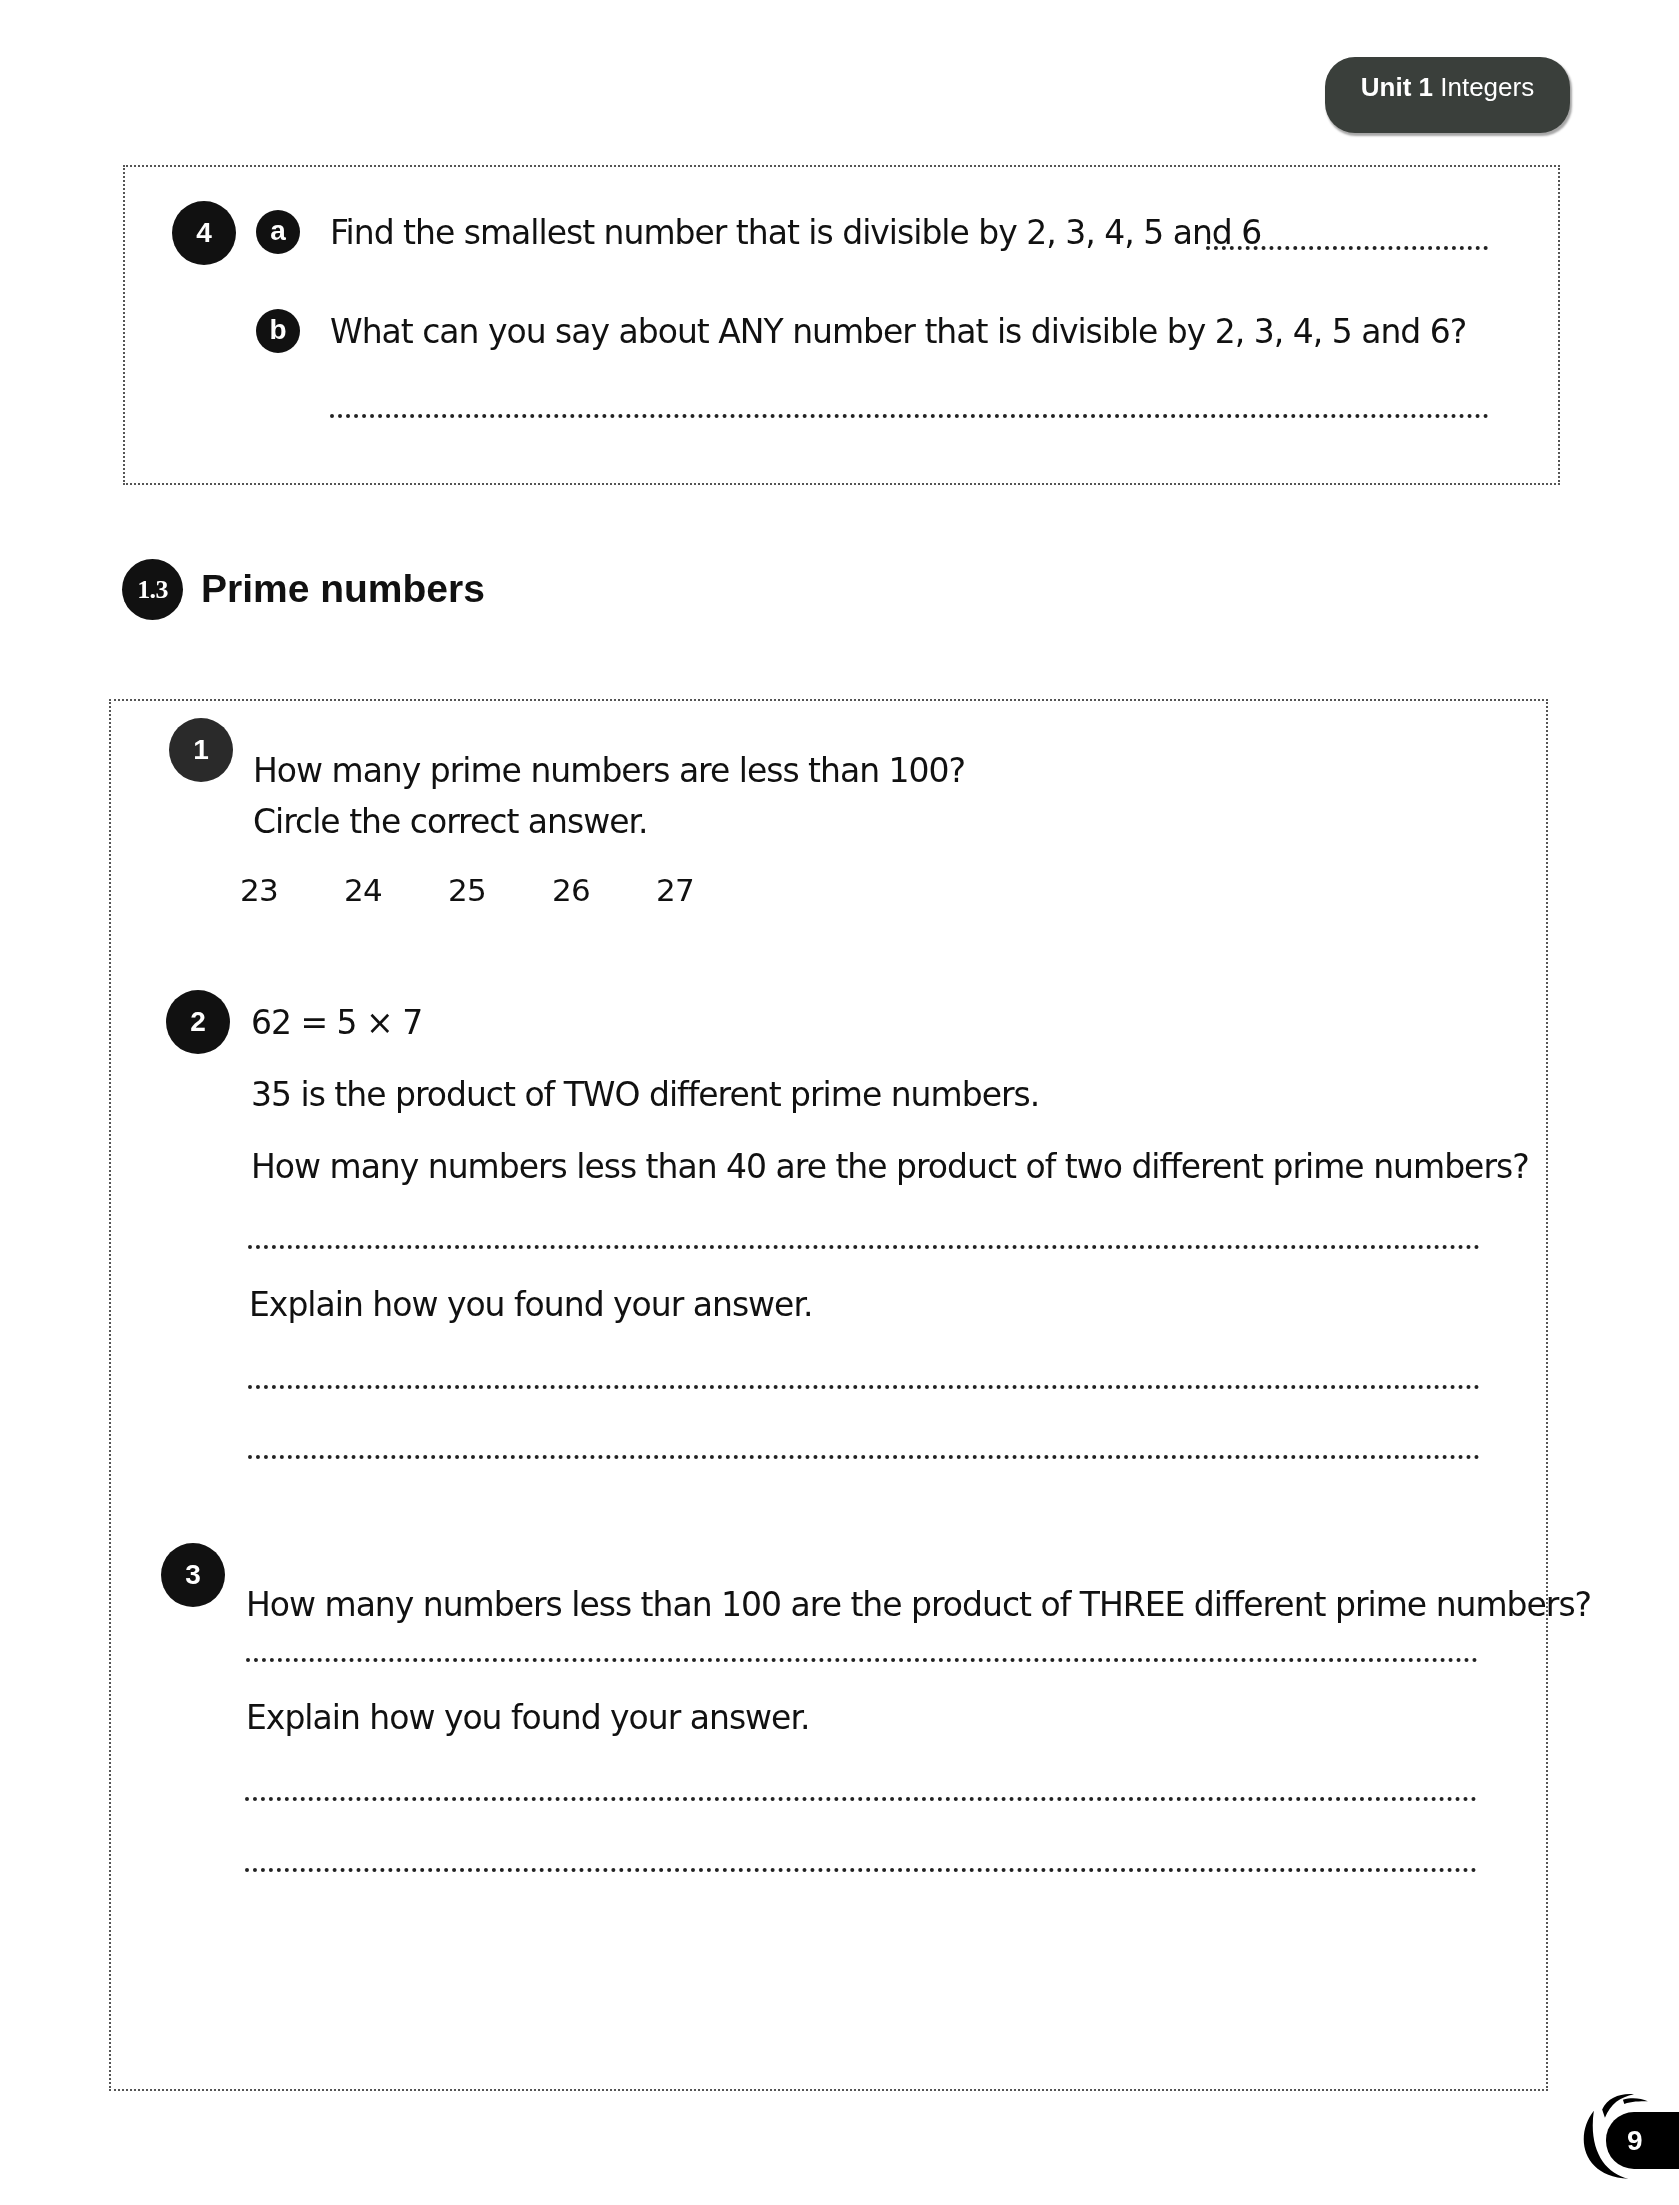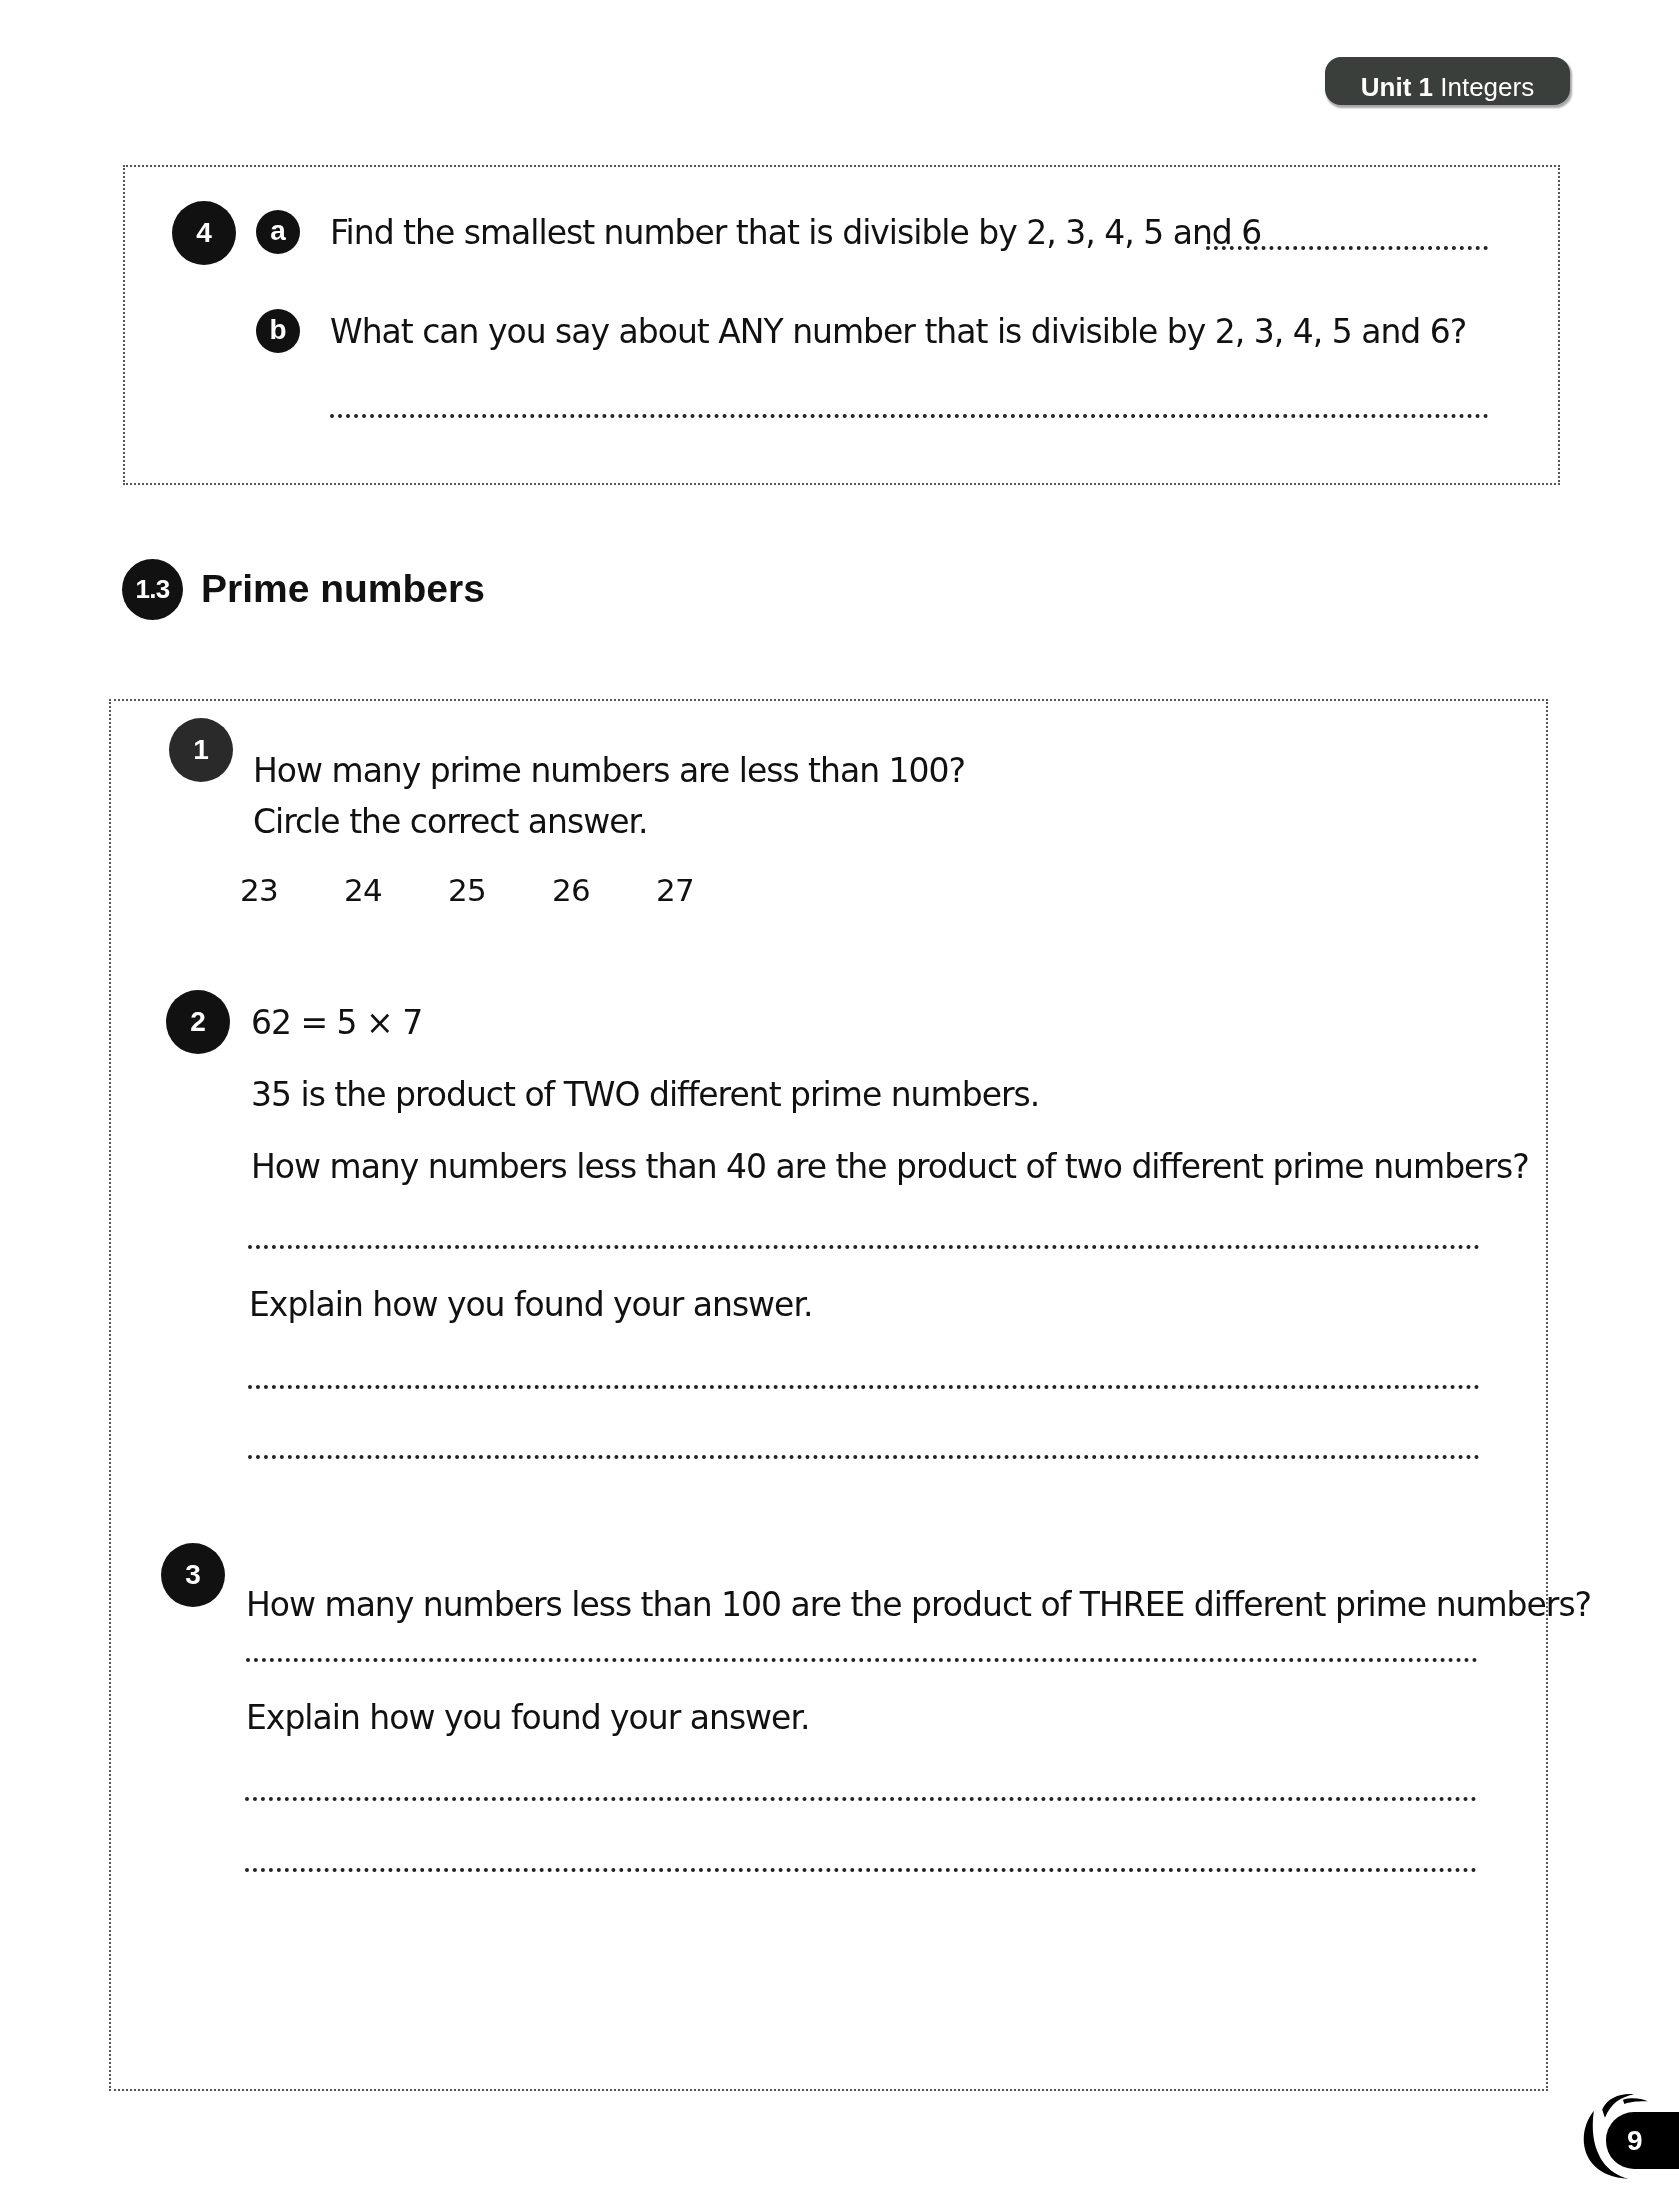--- a/index.html
+++ b/index.html
@@ -3,22 +3,22 @@
   <meta charset="utf-8">
   <style>
     html, body { margin: 0; padding: 0; }
     body {
       width: 1679px; height: 2205px; position: relative; overflow: hidden;
       background: #ffffff; color: #111111;
       font-family: "DejaVu Sans", sans-serif;
     }
     .abs { position: absolute; }
     .unit-pill {
-      left: 1325px; top: 57px; width: 245px; height: 48px;
-      background: #3a3f3b; border-radius: 16px;
+      left: 1325px; top: 57px; width: 245px; height: 76px;
+      background: #3a3f3b; border-radius: 30px;
       box-shadow: 1.4px 2.1px 2.1px rgba(0,0,0,0.35);
       color: #ffffff; font-size: 26px; line-height: 60px;
       text-align: center; font-family: "Liberation Sans", sans-serif;
     }
     .unit-pill b { font-weight: bold; }
     .box {
       border: 2.8px dotted #555555;
       box-sizing: border-box;
     }
     .qnum {
@@ -39,21 +39,21 @@
       font-family: "DejaVu Sans", sans-serif; letter-spacing: -1px;
       color: #111111;
     }
     .dots {
       height: 0; border-bottom: 4.2px dotted #222222;
     }
     .section-badge {
       left: 122px; top: 559px; width: 61px; height: 61px; border-radius: 50%;
       background: #111111; color: #ffffff; font-weight: bold;
       font-size: 26px; line-height: 61px; text-align: center;
-      font-family: Liberation Sans, sans-serif; letter-spacing: -0.7px;
+      font-family: Liberation Serif, serif; letter-spacing: -0.7px;
     }
     .section-title {
       left: 201px; top: 562px; font-size: 39px; font-weight: bold;
       font-family: "Liberation Sans", sans-serif; line-height: 53px;
     }
     .choices { left: 240px; top: 872px; }
     .choice {
       display: inline-block; width: 104px; font-size: 31px;
       font-family: "DejaVu Sans", sans-serif; letter-spacing: -0.7px;
     }

